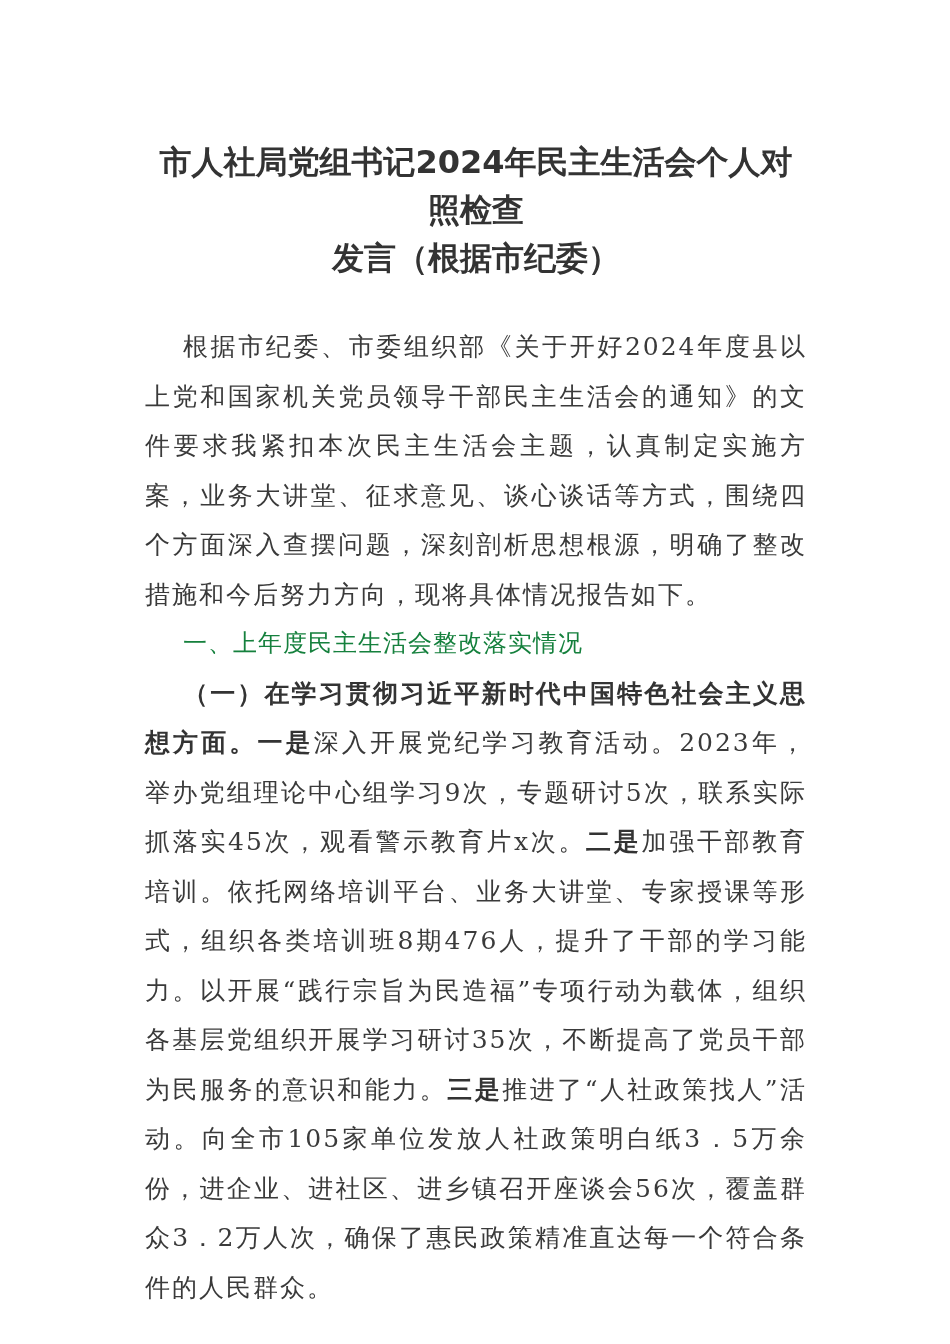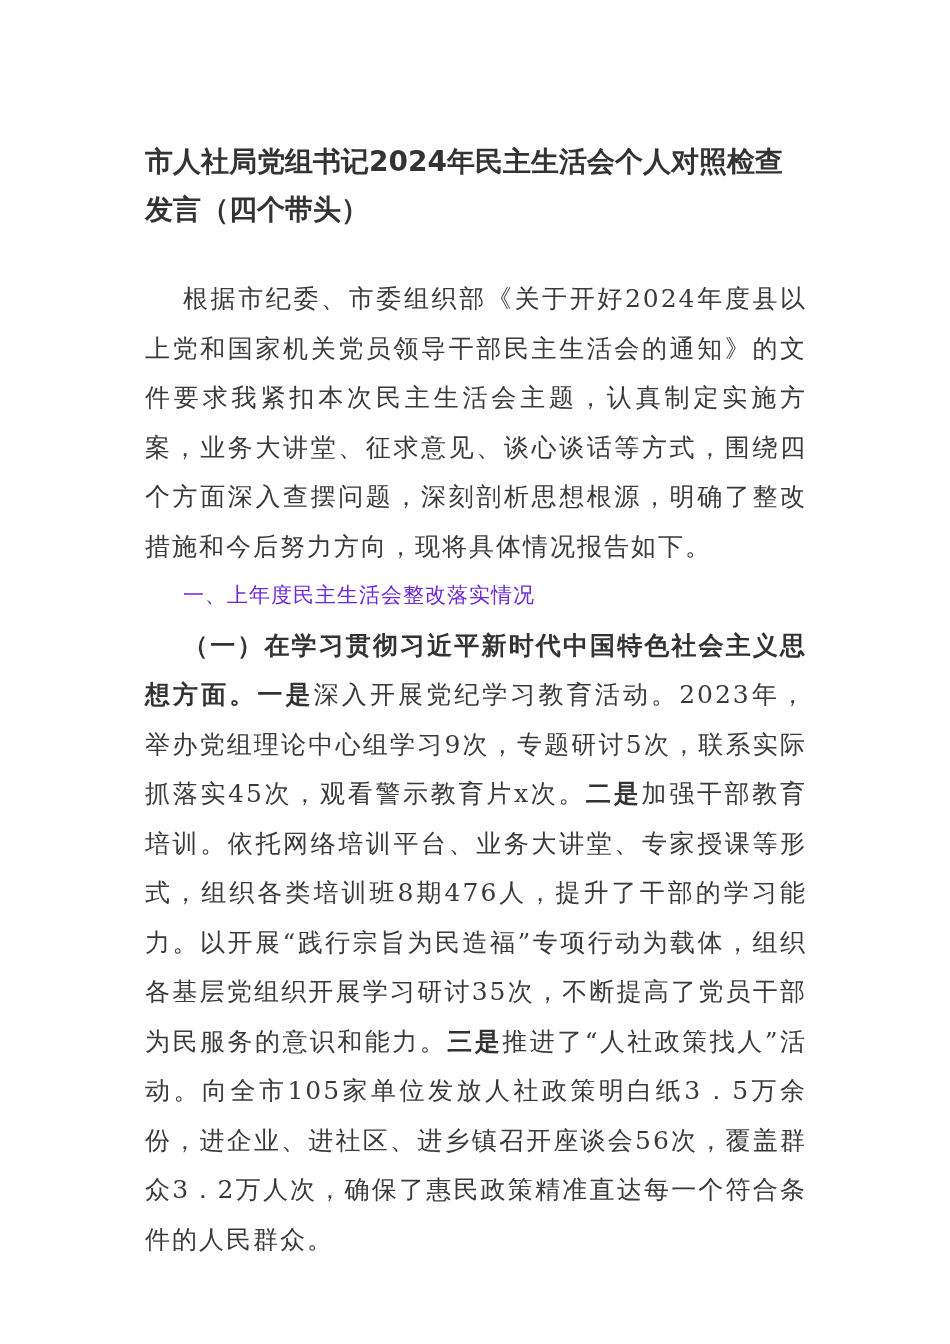--- a/index.html
+++ b/index.html
@@ -16,60 +16,61 @@
   .page {
     position: absolute;
     left: 145px;
     top: 138px;
     width: 662px;
   }
   .title {
     font-family: "DejaVu Sans", "Liberation Sans", sans-serif;
     font-weight: bold;
     color: #333333;
-    font-size: 28px;
+    font-size: 32px;
     line-height: 48px;
+    text-align: center;
     margin: 0;
     letter-spacing: 0px;
   }
   .body {
     margin-top: 40px;
   }
   .para {
     font-family: "DejaVu Serif", "Liberation Serif", serif;
     color: #3a3a3a;
     font-size: 25px;
     line-height: 49.5px;
     letter-spacing: 2px;
     text-indent: 38px;
     text-align: justify;
     margin: 0;
   }
   .heading1 {
     font-family: "DejaVu Sans", "Liberation Sans", sans-serif;
-    color: #6d28d9;
-    font-size: 21px;
+    color: #15803d;
+    font-size: 24px;
     line-height: 49.5px;
     letter-spacing: 1px;
     text-indent: 38px;
     margin: 0;
   }
   .bold {
     font-family: "DejaVu Sans", "Liberation Sans", sans-serif;
     font-weight: bold;
     color: #333333;
   }
 </style>
 </head>
 <body>
 
 <div class="page">
   <h1 class="title">
     <span>市人社局党组书记2024年民主生活会个人对照检查</span><br>
-    <span>发言（四个带头）</span>
+    <span>发言（根据市纪委）</span>
   </h1>
 
   <div class="body">
     <p class="para">根据市纪委、市委组织部《关于开好2024年度县以上党和国家机关党员领导干部民主生活会的通知》的文件要求我紧扣本次民主生活会主题，认真制定实施方案，业务大讲堂、征求意见、谈心谈话等方式，围绕四个方面深入查摆问题，深刻剖析思想根源，明确了整改措施和今后努力方向，现将具体情况报告如下。</p>
 
     <p class="heading1">一、上年度民主生活会整改落实情况</p>
 
     <p class="para"><span class="bold">（一）在学习贯彻习近平新时代中国特色社会主义思想方面。</span><span class="bold">一是</span><span>深入开展党纪学习教育活动。2023年，举办党组理论中心组学习9次，专题研讨5次，联系实际抓落实45次，观看警示教育片x次。</span><span class="bold">二是</span><span>加强干部教育培训。依托网络培训平台、业务大讲堂、专家授课等形式，组织各类培训班8期476人，提升了干部的学习能力。以开展“践行宗旨为民造福”专项行动为载体，组织各基层党组织开展学习研讨35次，不断提高了党员干部为民服务的意识和能力。</span><span class="bold">三是</span><span>推进了“人社政策找人”活动。向全市105家单位发放人社政策明白纸3．5万余份，进企业、进社区、进乡镇召开座谈会56次，覆盖群众3．2万人次，确保了惠民政策精准直达每一个符合条件的人民群众。</span></p>
   </div>
 </div>

